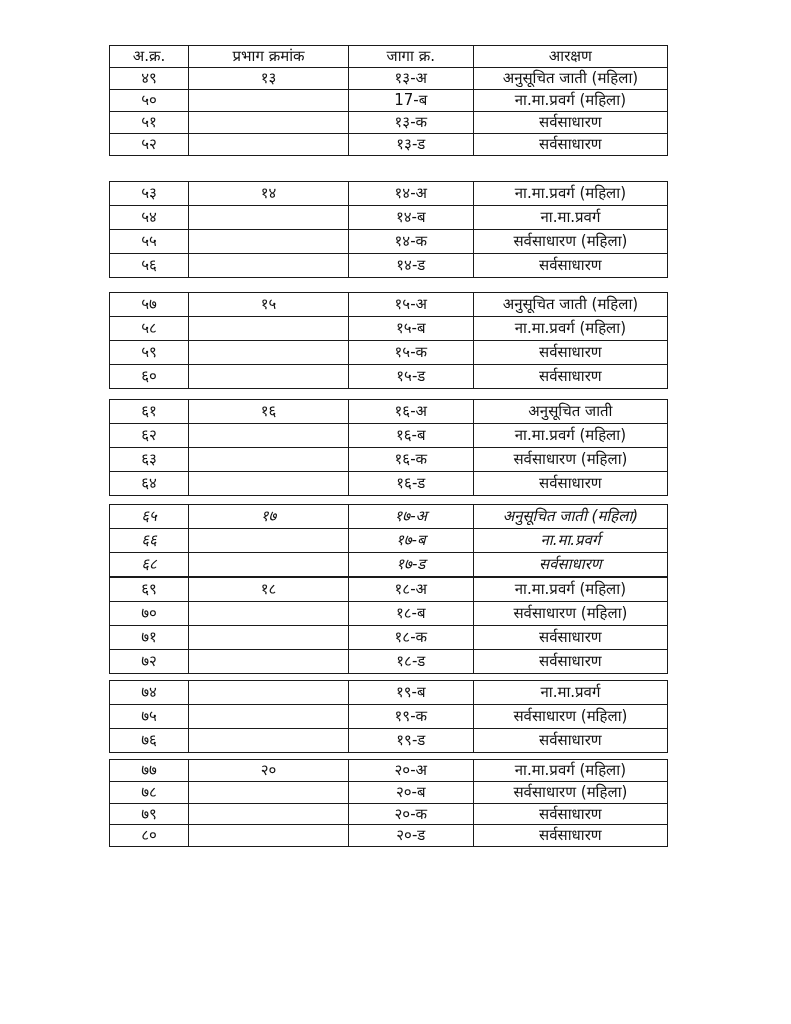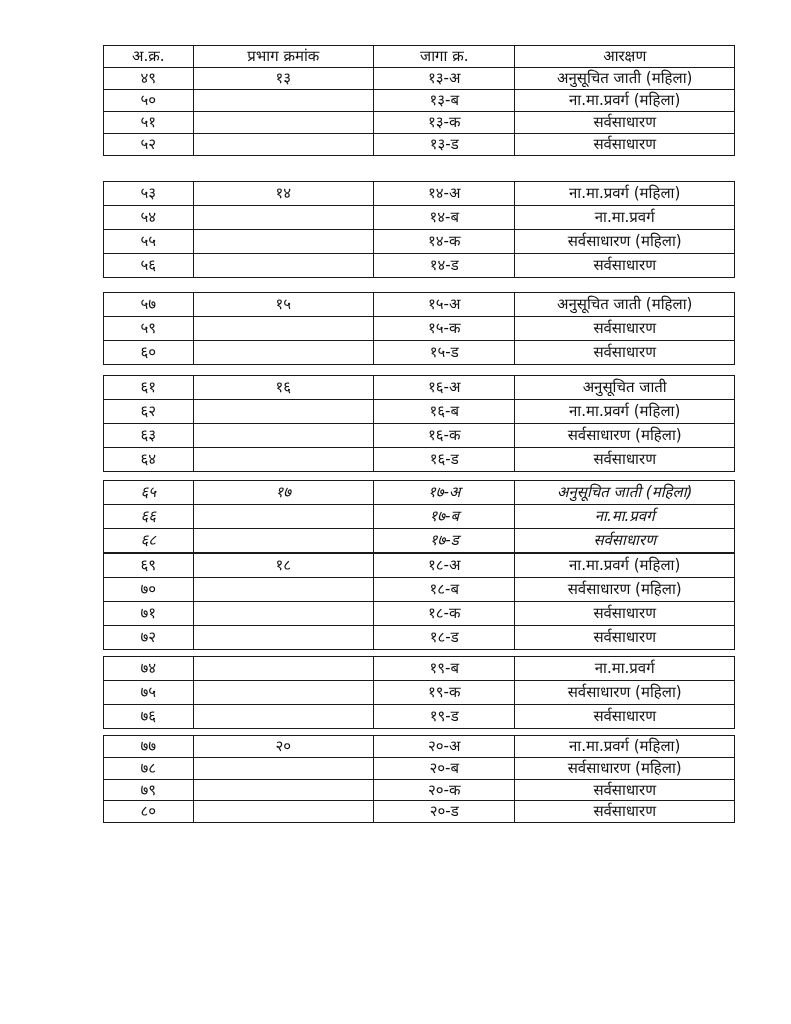--- a/index.html
+++ b/index.html
@@ -15,23 +15,23 @@
   }
   .page {
     position: relative;
     width: 791px;
     height: 1024px;
     background: #ffffff;
     overflow: hidden;
   }
   #tables-container {
     position: absolute;
-    left: 103px;
+    left: 109px;
     top: 45px;
-    width: 632px;
+    width: 559px;
   }
   table.tbl {
     border-collapse: collapse;
     width: 100%;
     table-layout: fixed;
   }
   table.tbl th, table.tbl td {
     border: 1.5px solid #1a1a1a;
     text-align: center;
     vertical-align: middle;
@@ -80,21 +80,21 @@
           </tr>
           <tr>
             <td>४९</td>
             <td>१३</td>
             <td>१३-अ</td>
             <td>अनुसूचित जाती (महिला)</td>
           </tr>
           <tr>
             <td>५०</td>
             <td></td>
-            <td>१३-ब</td>
+            <td>17-ब</td>
             <td>ना.मा.प्रवर्ग (महिला)</td>
           </tr>
           <tr>
             <td>५१</td>
             <td></td>
             <td>१३-क</td>
             <td>सर्वसाधारण</td>
           </tr>
           <tr>
             <td>५२</td>
@@ -146,20 +146,26 @@
           <col class="c-res">
         </colgroup>
         <tbody>
           <tr>
             <td>५७</td>
             <td>१५</td>
             <td>१५-अ</td>
             <td>अनुसूचित जाती (महिला)</td>
           </tr>
           <tr>
+            <td>५८</td>
+            <td></td>
+            <td>१५-ब</td>
+            <td>ना.मा.प्रवर्ग (महिला)</td>
+          </tr>
+          <tr>
             <td>५९</td>
             <td></td>
             <td>१५-क</td>
             <td>सर्वसाधारण</td>
           </tr>
           <tr>
             <td>६०</td>
             <td></td>
             <td>१५-ड</td>
             <td>सर्वसाधारण</td>

